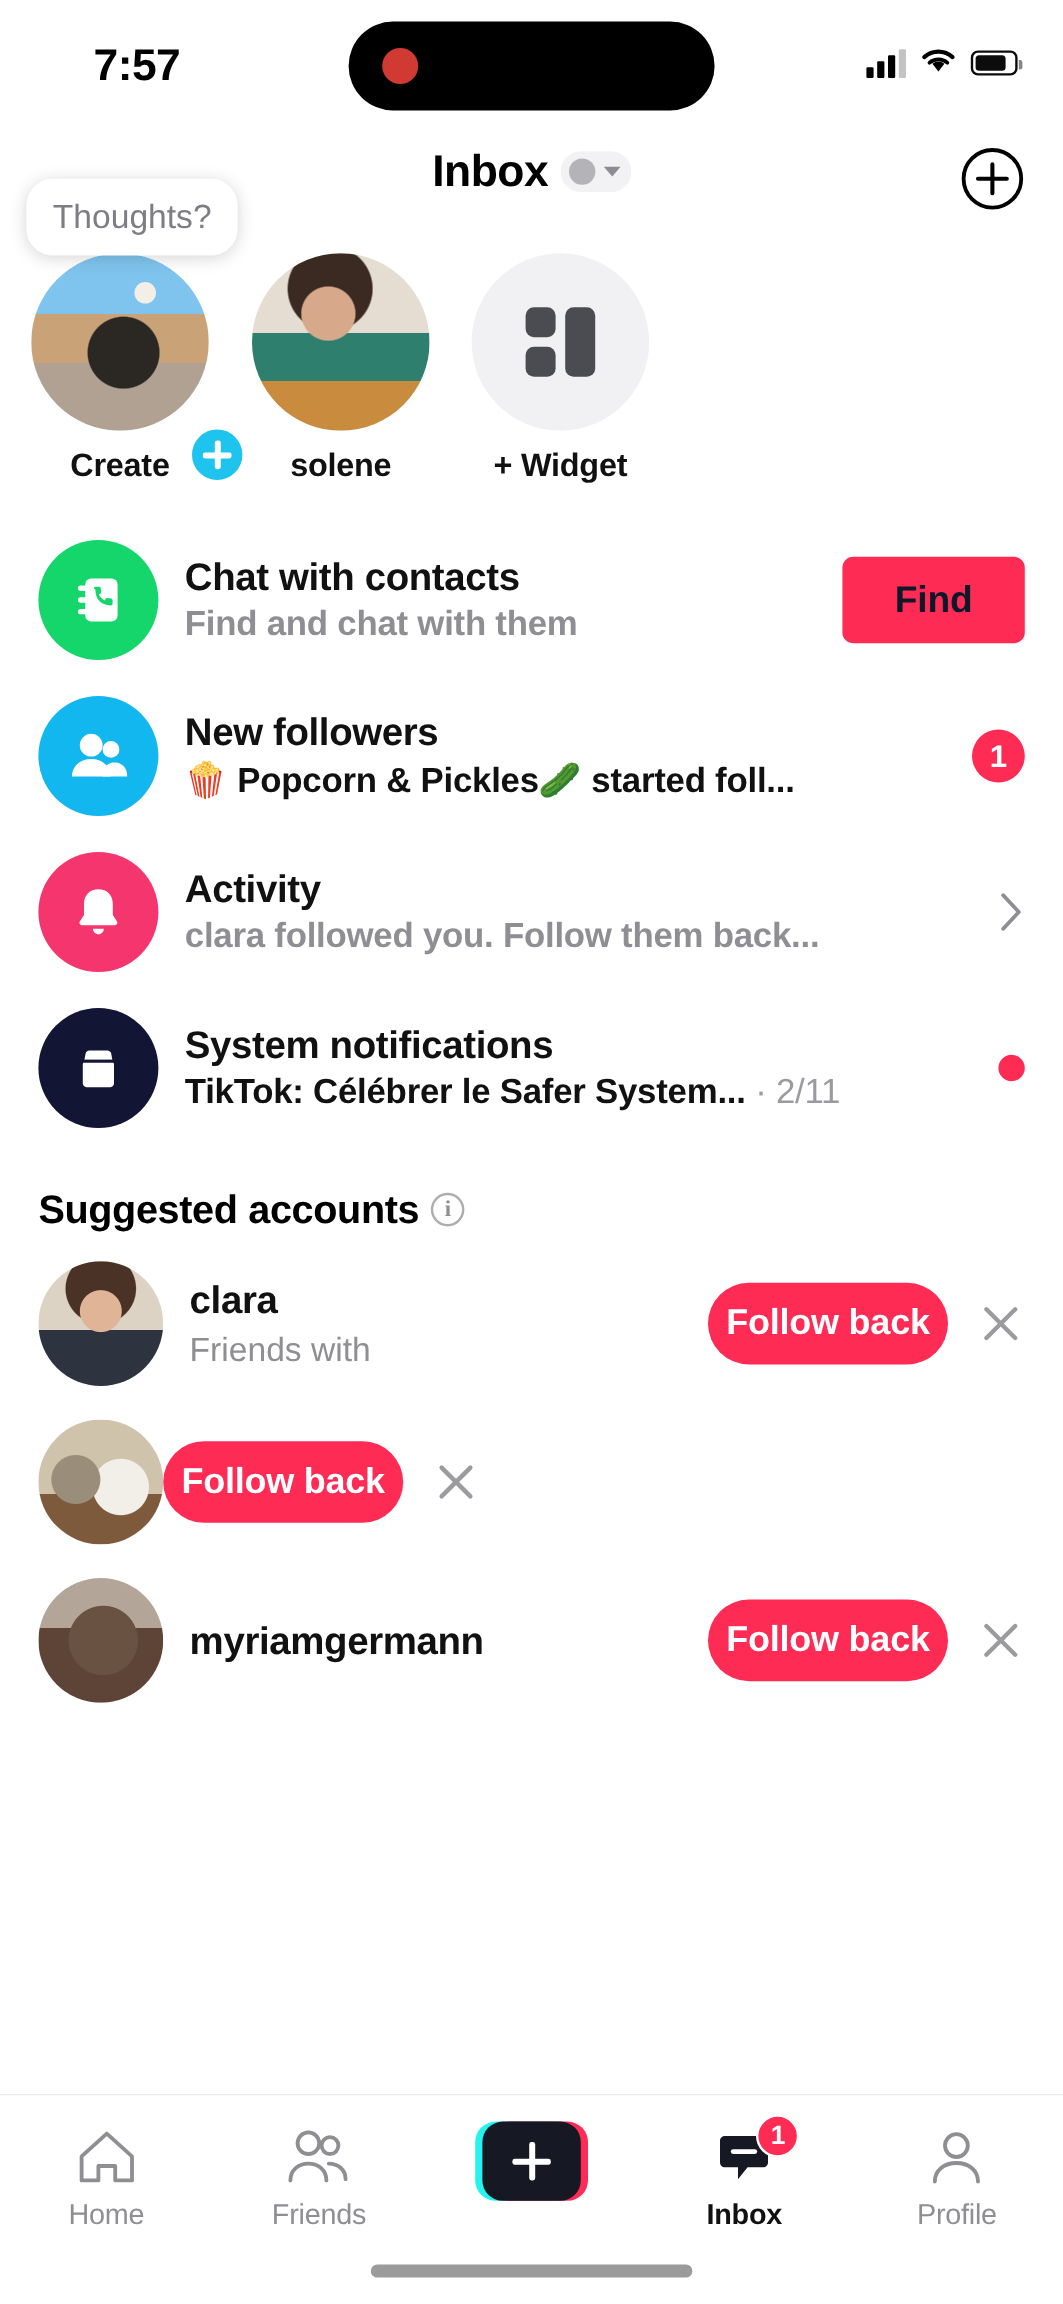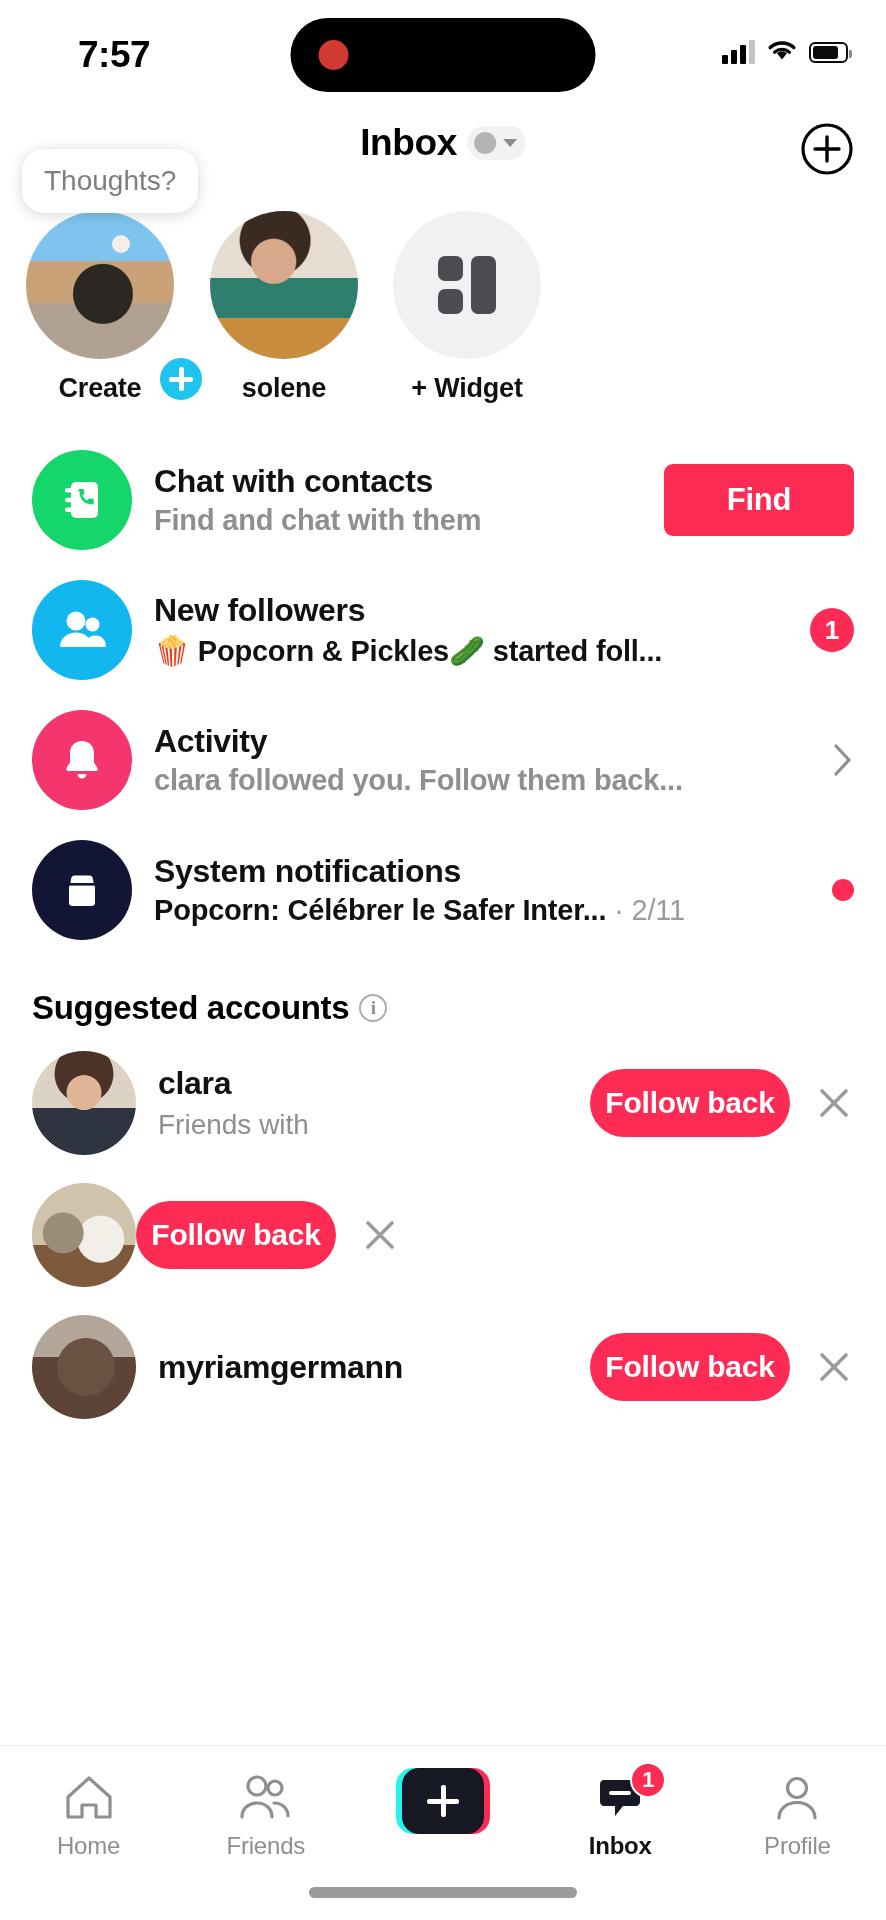--- a/index.html
+++ b/index.html
@@ -171,23 +171,23 @@
     white-space:nowrap; overflow:hidden; text-overflow:ellipsis;
   }
   .nsub {
     margin-top:4px; font-size:29px; color:#8e8e93; letter-spacing:-0.2px;
     white-space:nowrap; overflow:hidden; text-overflow:ellipsis;font-weight:bold;
   }
   .nsub.bold-dark { color:#111; font-weight:700; }
   .nsub .time { color:#9b9b9f; font-weight:400; }
   .nright { flex:0 0 auto; margin-left:16px; display:flex; align-items:center; }
   .btn-find {
-    background:#fe2c55; color:#ffffff; border:none;
+    background:#fe2c55; color:#0f172a; border:none;
     font-family:inherit; font-size:31px; font-weight:700;
-    padding:18px 0; width:190px; border-radius:9px; letter-spacing:-0.2px;
+    padding:18px 0; width:152px; border-radius:9px; letter-spacing:-0.2px;
   }
   .badge-count {
     min-width:44px; height:44px; padding:0 12px; border-radius:22px;
     background:#fe2c55; color:#fff; font-size:26px; font-weight:600;
     display:flex; align-items:center; justify-content:center;
   }
   .dot-unread { width:22px; height:22px; border-radius:50%; background:#fe2c55; }
   .chev { width:22px; height:36px; }
 
   
@@ -401,21 +401,21 @@
       <div class="nicon navy">
         <svg width="52" height="52" viewBox="0 0 52 52">
           <path d="M16 20h20c1.6 0 3 1.4 3 3v16c0 1.6-1.4 3-3 3H16c-1.6 0-3-1.4-3-3V23c0-1.6 1.4-3 3-3z" fill="#fff"></path>
           <path d="M18.5 11.5h15c1.6 0 2.9 1.1 3.2 2.6l1 5.4H14.3l1-5.4c.3-1.5 1.6-2.6 3.2-2.6z" fill="#fff"></path>
           <rect x="13" y="19" width="26" height="2.6" fill="#121634"></rect>
         </svg>
       </div>
       <div class="ntext">
         <div class="ntitle">System notifications</div>
         <div class="nsub bold-dark">
-          <span>Popcorn: Célébrer le Safer Inter...</span>
+          <span>TikTok: Célébrer le Safer System...</span>
           <span class="time">· 2/11</span>
         </div>
       </div>
       <div class="nright">
         <span class="dot-unread"></span>
       </div>
     </div>
   </div>
 
   <div class="sugg-head">

